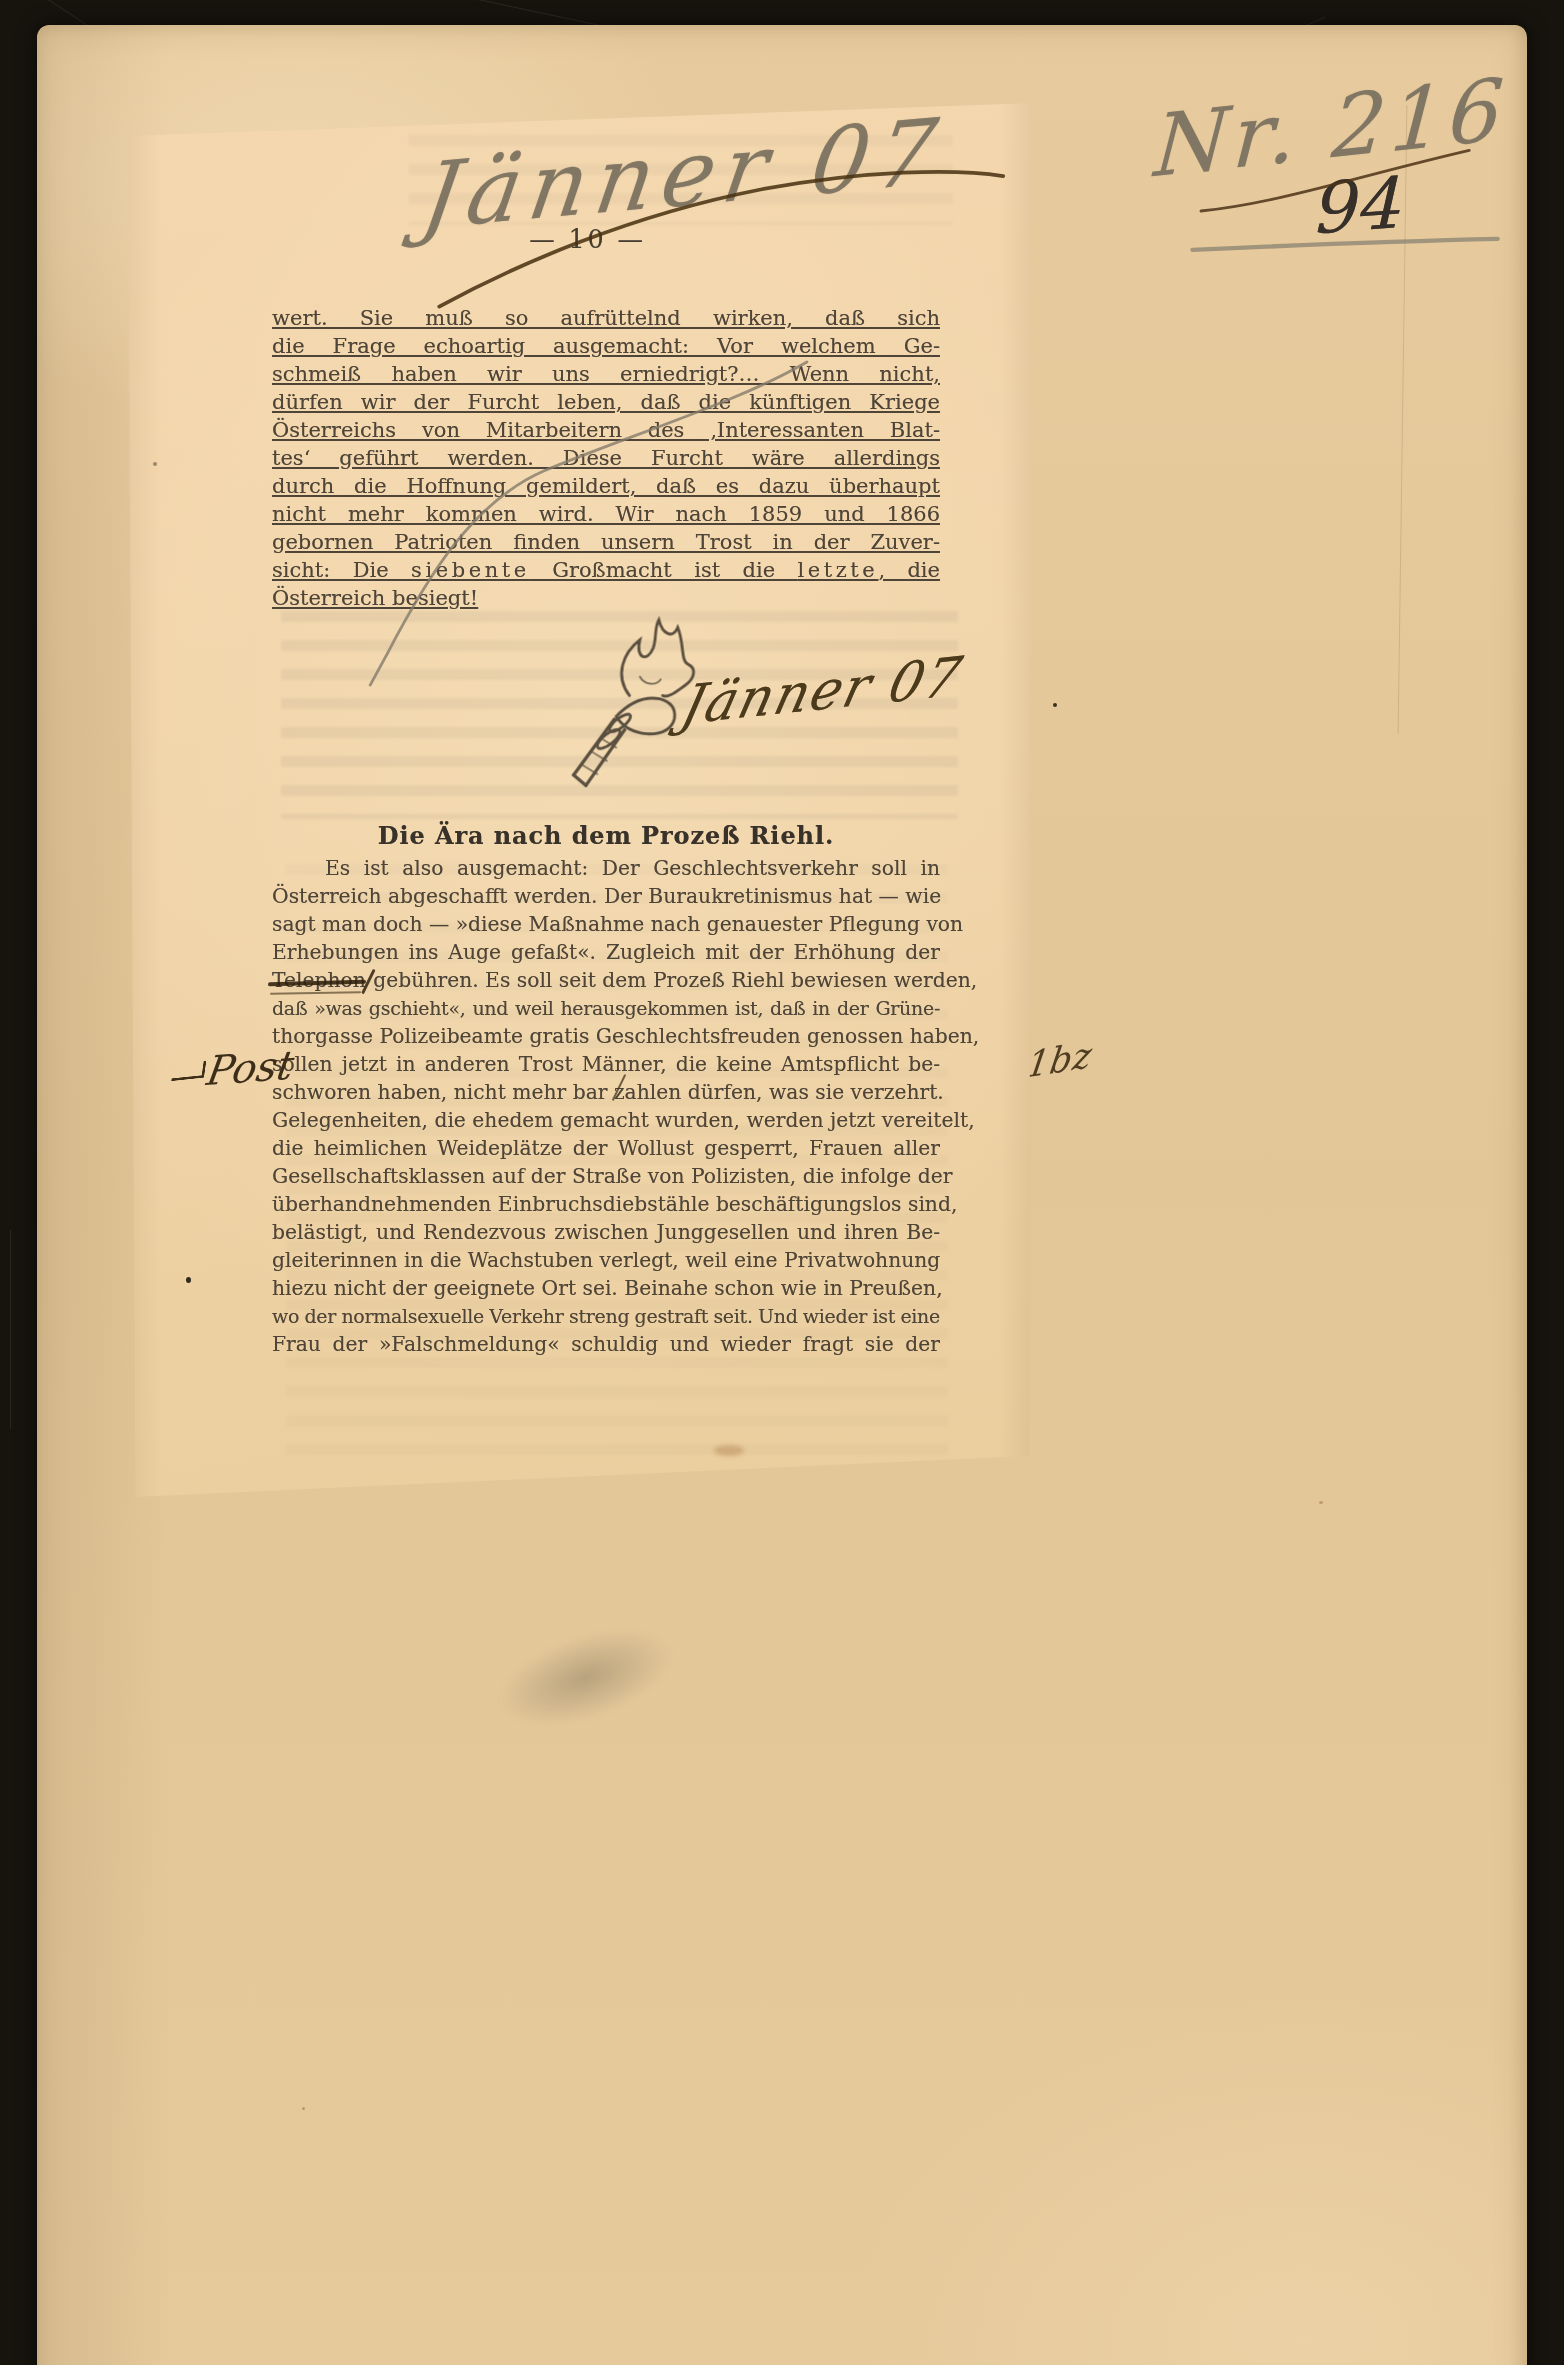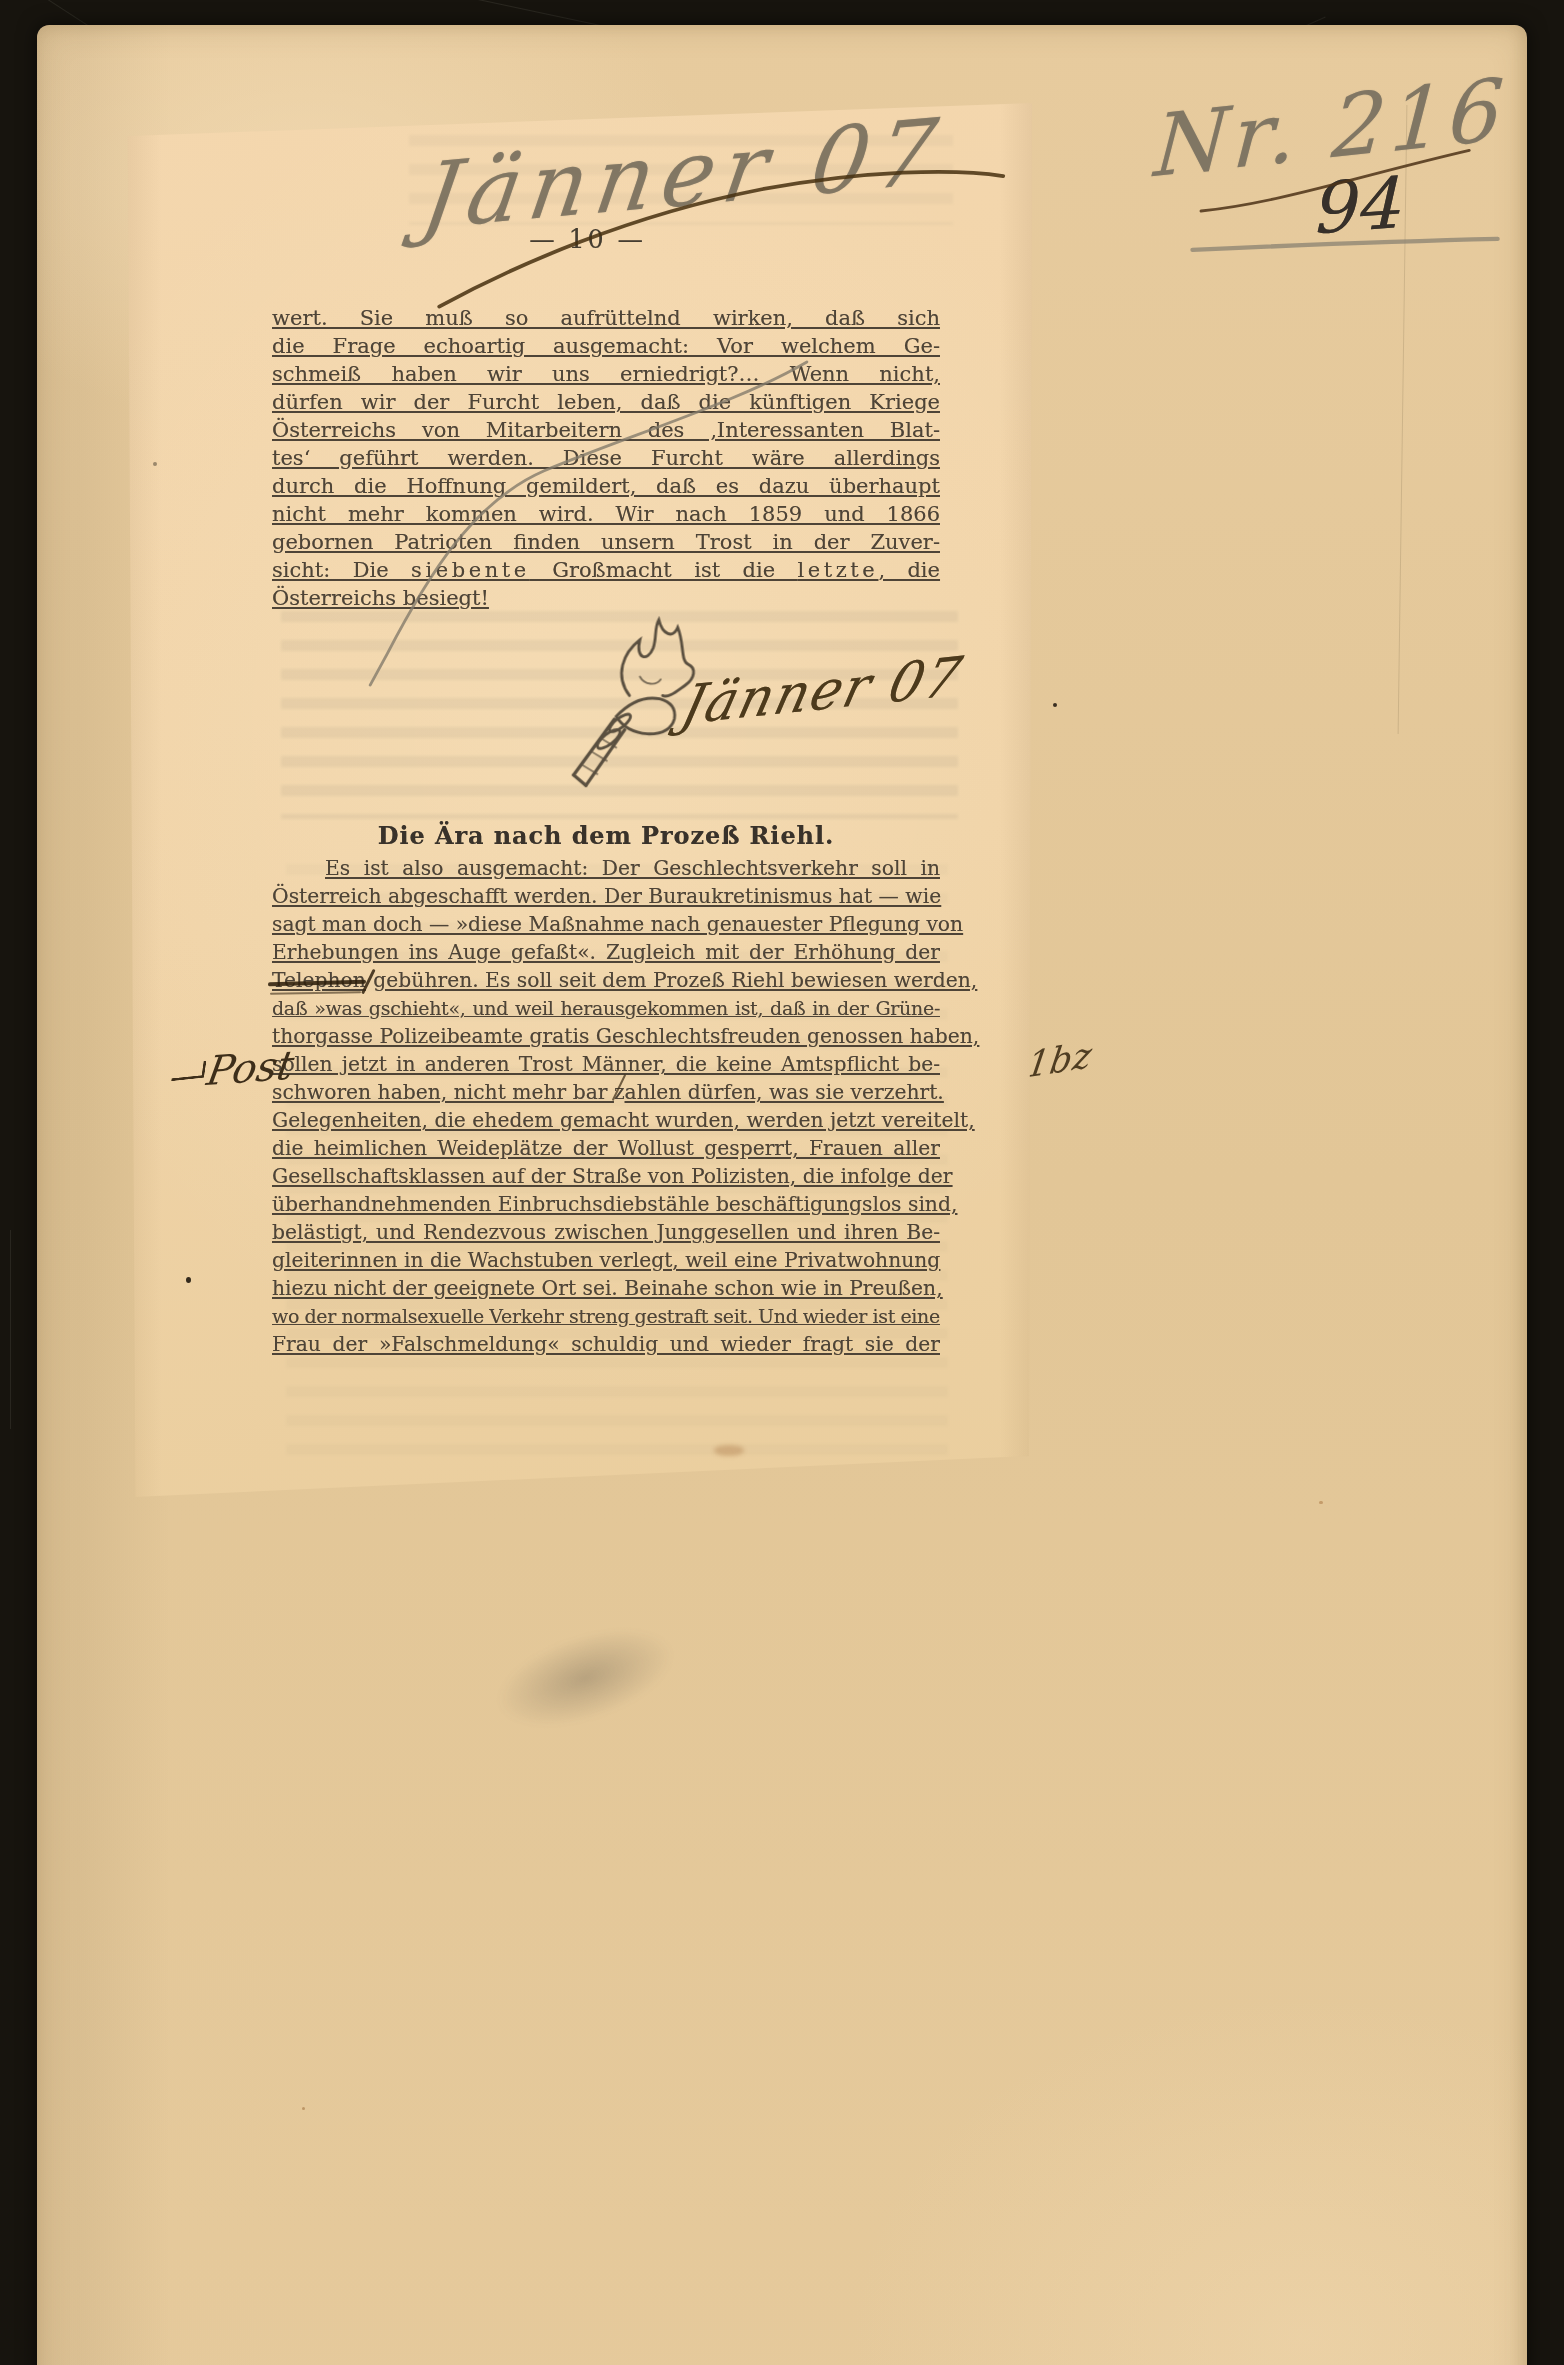--- a/index.html
+++ b/index.html
@@ -42,21 +42,21 @@
          filter:blur(1.4px);}
 
   
   .print{color:#4e4437;text-shadow:0 0 0.5px rgba(78,68,55,.45);}
   .pagenum{position:absolute;left:129px;top:122px;width:667px;text-align:center;
            font-size:25.5px;font-weight:400;letter-spacing:2.8px;color:#453d30;}
   .para{position:absolute;left:147px;width:668px;}
   .para1{top:202px;text-decoration:underline;}
   .para1 .pline{font-size:21px;line-height:28px;}
   .para2{top:752px;}
-  .para2 .pline{font-size:20.3px;line-height:28px;text-decoration:underline;}
+  .para2 .pline{font-size:20.3px;line-height:28px;}
   .pline{text-align:justify;text-align-last:justify;white-space:nowrap;}
   .pline.last{text-align-last:left;}
   .pline.indent{text-indent:53px;}
   .pline.tight{font-size:19px;letter-spacing:-0.3px;word-spacing:-1.4px;}
   .seg-sperr{letter-spacing:.17em;}
   .seg-strike{position:relative;}
   .seg-strike::after{content:"";position:absolute;left:-3.8px;right:-0.9px;top:56%;height:3.8px;
                      background:rgba(47,32,13,.88);transform:rotate(-1.6deg);border-radius:1.9px;}
   .seg-strike::before{content:"";position:absolute;left:-1.9px;right:4.7px;bottom:-1.9px;height:2.4px;
                      background:rgba(47,32,13,.55);transform:rotate(-1deg);border-radius:1.4px;}
@@ -132,21 +132,21 @@
         <div class="pline"><span>wert. Sie muß so aufrüttelnd wirken, daß sich</span></div>
         <div class="pline"><span>die Frage echoartig ausgemacht: Vor welchem Ge-</span></div>
         <div class="pline"><span>schmeiß haben wir uns erniedrigt?… Wenn nicht,</span></div>
         <div class="pline"><span>dürfen wir der Furcht leben, daß die künftigen Kriege</span></div>
         <div class="pline"><span>Österreichs von Mitarbeitern des ‚Interessanten Blat-</span></div>
         <div class="pline"><span>tes‘ geführt werden. Diese Furcht wäre allerdings</span></div>
         <div class="pline"><span>durch die Hoffnung gemildert, daß es dazu überhaupt</span></div>
         <div class="pline"><span>nicht mehr kommen wird. Wir nach 1859 und 1866</span></div>
         <div class="pline"><span>gebornen Patrioten finden unsern Trost in der Zuver-</span></div>
         <div class="pline"><span>sicht: Die </span><span class="seg-sperr">siebente</span><span> Großmacht ist die </span><span class="seg-sperr">letzte</span><span>, die</span></div>
-        <div class="pline last"><span>Österreichs besiegt!</span></div>
+        <div class="pline last"><span>Österreich besiegt!</span></div>
       </div>
 
     <div class="hand hw-ink-date">Jänner 07</div>
 
     <div class="heading">Die Ära nach dem Prozeß Riehl.</div>
 
     <div class="para para2 print">
         <div class="pline indent"><span>Es ist also ausgemacht: Der Geschlechtsverkehr soll in</span></div>
         <div class="pline"><span>Österreich abgeschafft werden. Der Buraukretinismus hat — wie</span></div>
         <div class="pline"><span>sagt man doch — »diese Maßnahme nach genauester Pflegung von</span></div>

